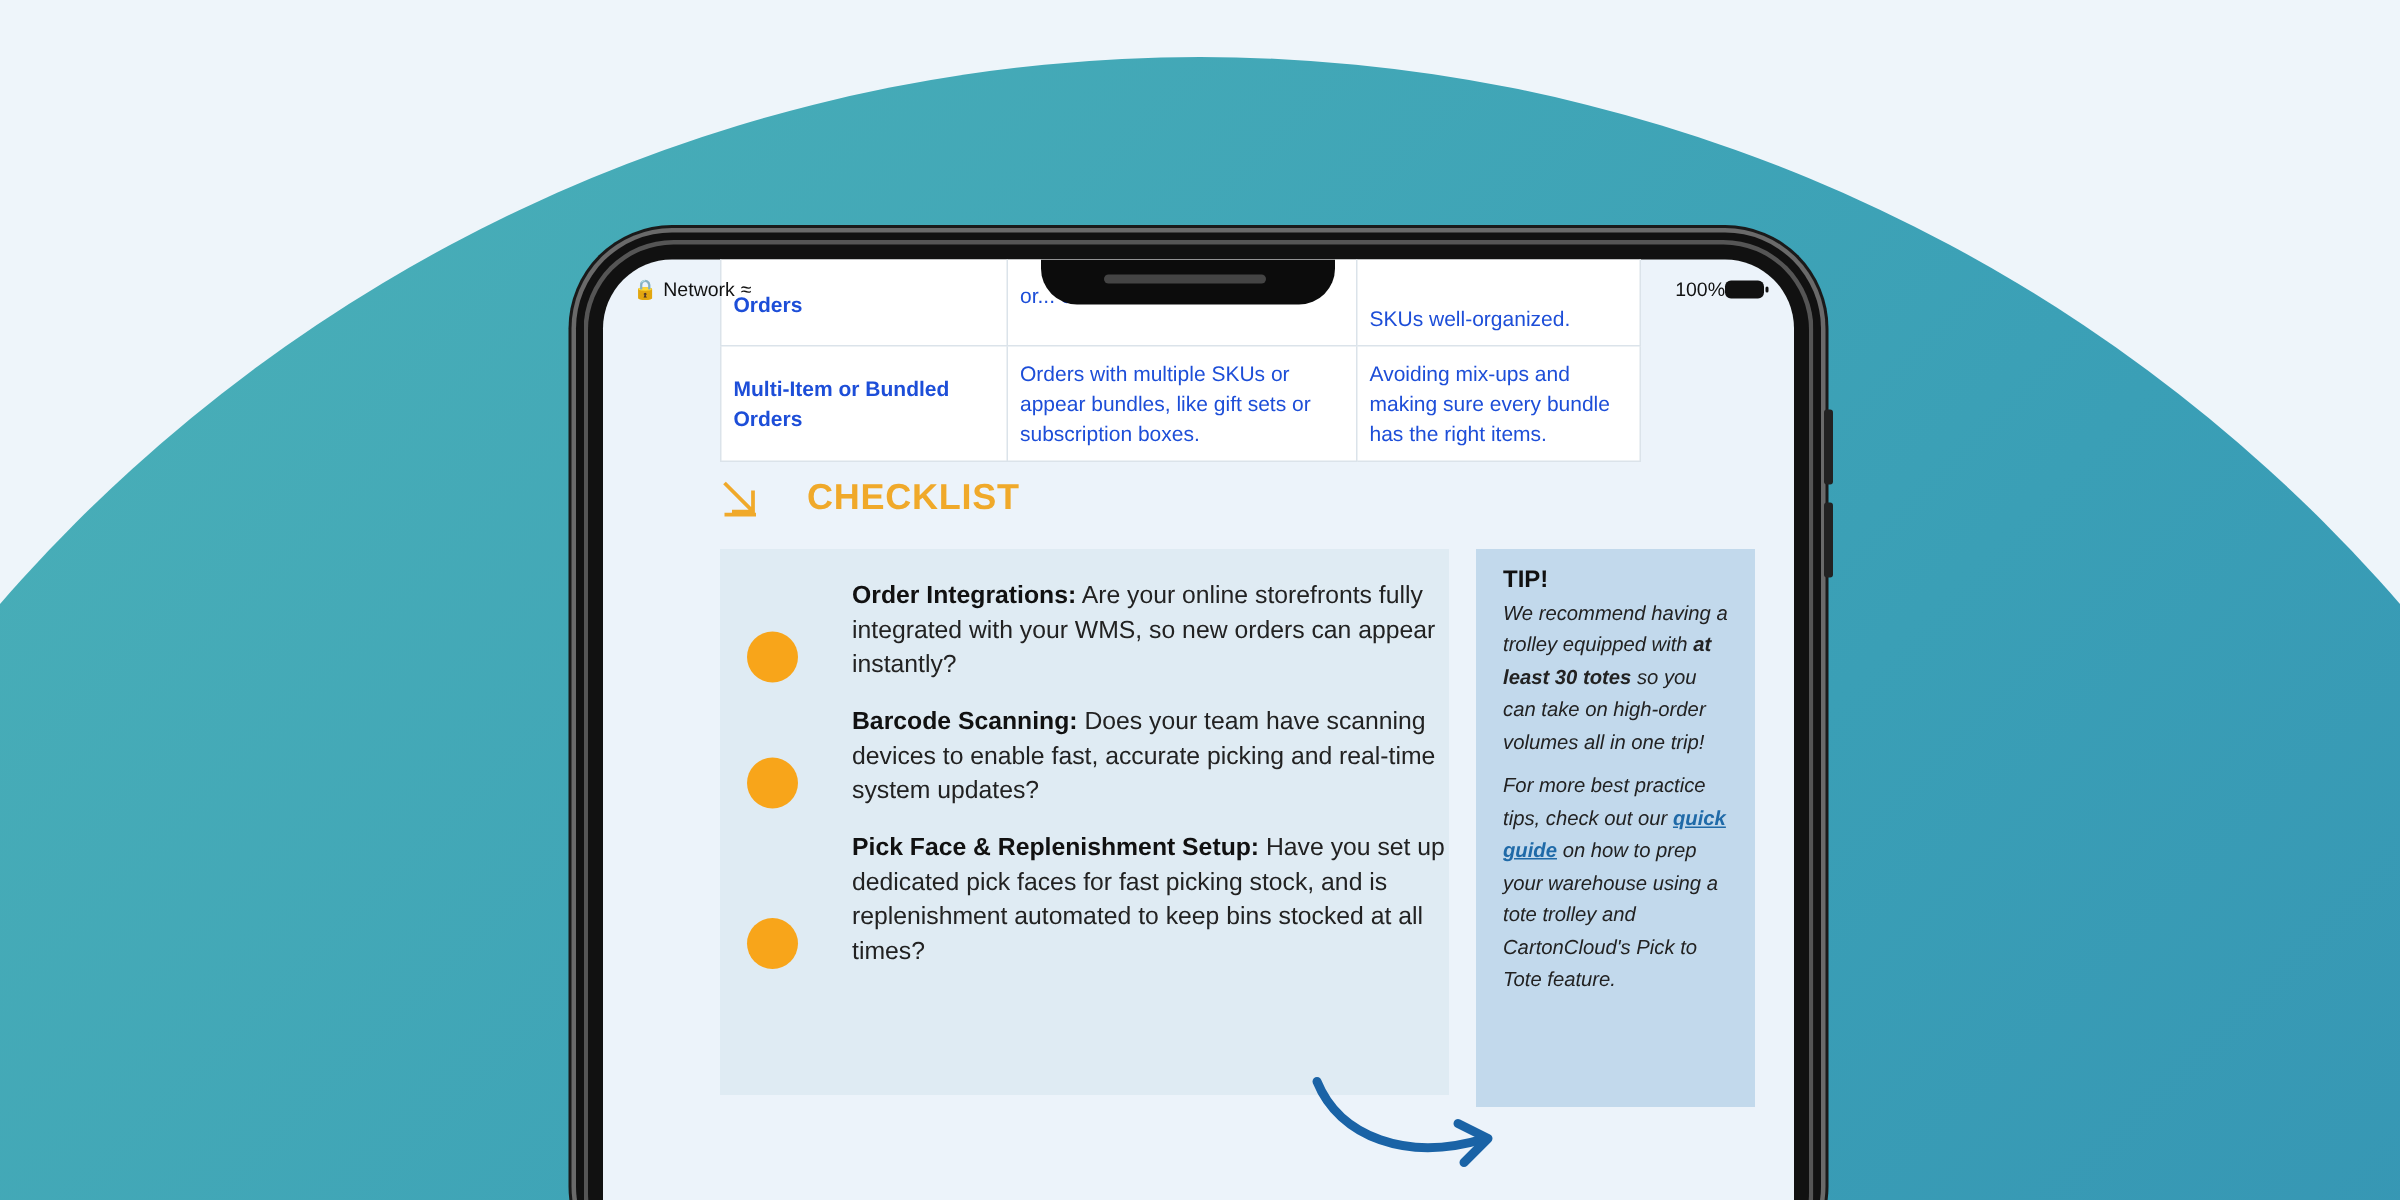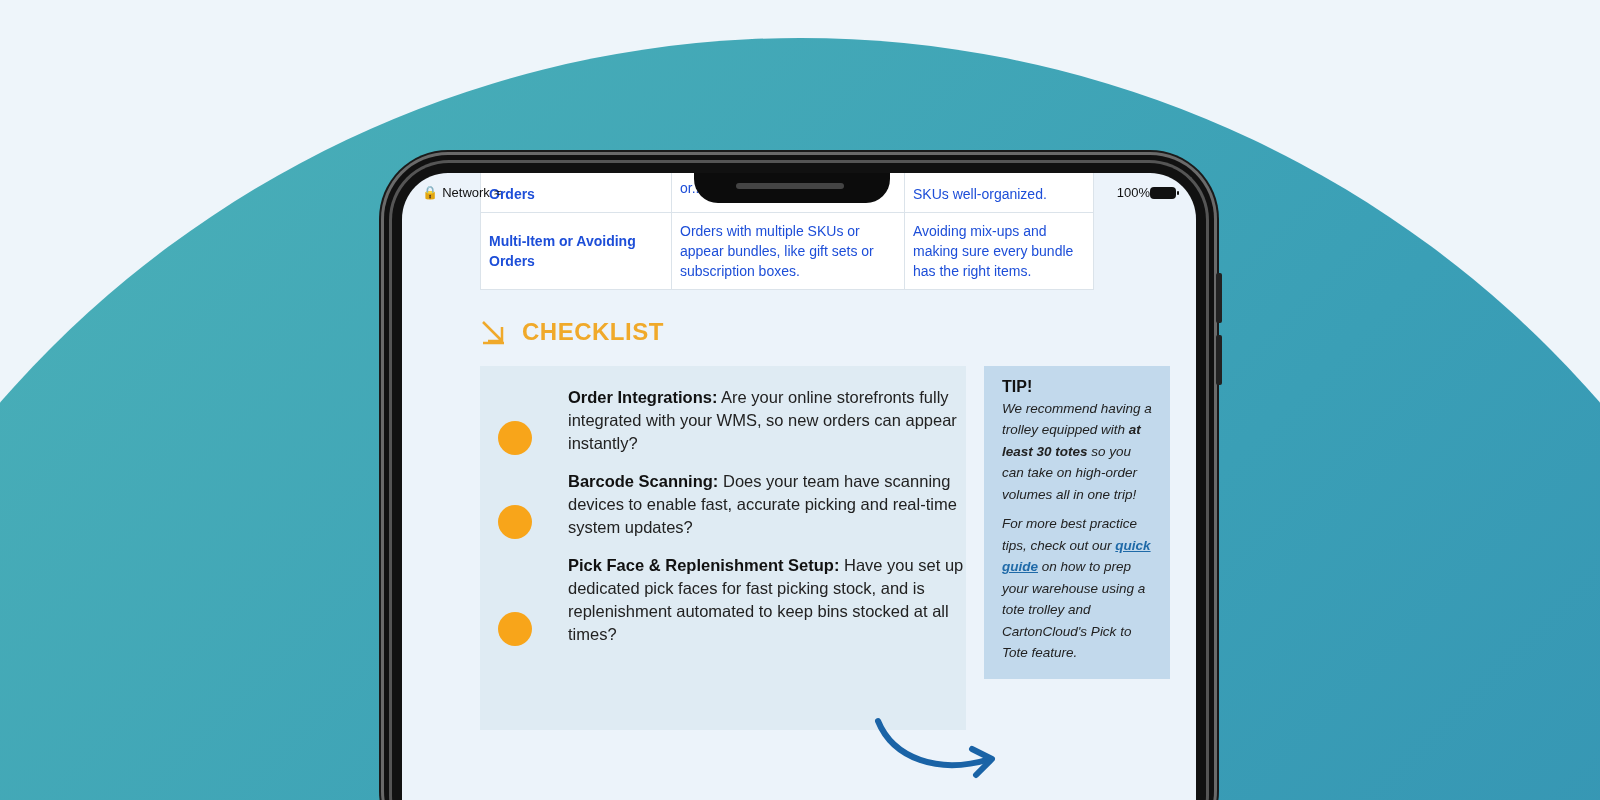--- a/index.html
+++ b/index.html
@@ -14,28 +14,28 @@
   .notch{position:absolute;left:292px;top:0;width:196px;height:30px;background:#0c0c0c;border-radius:0 0 24px 24px;z-index:5;}
   .speaker{position:absolute;left:42px;top:10px;width:108px;height:6px;border-radius:3px;background:#444;}
   .status-left{position:absolute;left:20px;top:12px;font-size:13px;color:#111;z-index:6;display:flex;align-items:center;gap:4px;}
   .status-right{position:absolute;right:20px;top:12px;font-size:13px;color:#111;z-index:6;display:flex;align-items:center;gap:0;}
   .battery{width:26px;height:12px;border-radius:4px;background:#111;display:inline-block;position:relative;}
   .battery:after{content:"";position:absolute;right:-3px;top:4px;width:2px;height:4px;background:#111;border-radius:1px;}
   table.feat{position:absolute;left:78px;top:-10px;border-collapse:collapse;background:#fff;width:614px;}
   table.feat td{border:1px solid #dbe3ea;font-size:14px;line-height:20px;color:#1d4ed8;padding:8px 8px;vertical-align:middle;}
   table.feat td.name{font-weight:bold;width:174px;}
   table.feat td.desc{width:216px;}
-  .checklist-head{position:absolute;left:78px;top:145px;display:flex;align-items:center;gap:16px;}
+  .checklist-head{position:absolute;left:78px;top:145px;display:flex;align-items:center;gap:32px;}
   .checklist-head .title{color:#f0a92a;font-weight:bold;font-size:24px;letter-spacing:0.5px;}
   .panel{position:absolute;left:78px;top:193px;width:486px;height:364px;background:#dfebf3;}
   .item{position:absolute;left:18px;display:flex;align-items:flex-end;}
   .dot{width:34px;height:34px;border-radius:50%;background:#f8a51a;flex:none;}
   .item p{margin:0 0 0 36px;font-size:16.5px;line-height:23px;color:#222;width:410px;}
   .item b{color:#111;}
-  .tip{position:absolute;left:582px;top:193px;width:186px;height:313px;background:#c2d9ec;padding:10px 18px;box-sizing:border-box;font-size:13.5px;line-height:21.5px;color:#222;}
+  .tip{position:absolute;left:582px;top:193px;width:186px;height:372px;background:#c2d9ec;padding:10px 18px;box-sizing:border-box;font-size:13.5px;line-height:21.5px;color:#222;}
   .tip .tip-title{font-weight:bold;font-size:16px;color:#111;margin-bottom:0;}
   .tip p{margin:0 0 8px 0;font-style:italic;}
   .tip a{color:#1f6aa8;font-weight:bold;text-decoration:underline;}
   .arrow{position:absolute;left:466px;top:540px;}
 </style>
 </head>
 <body>
 
 <div class="bg-arc"></div>
 
@@ -53,24 +53,24 @@
     <div class="status-right">
       <span>100%</span>
       <span class="battery"></span>
     </div>
 
     <table class="feat">
       <tbody>
           <tr style="height:46px">
         <td class="name" style="padding-top:20px">Orders</td>
         <td class="desc">or... eve...</td>
-        <td style="padding-top:20px">SKUs well-organized.</td>
+        <td style="padding-top:38px">SKUs well-organized.</td>
       </tr>
       <tr>
-        <td class="name">Multi-Item or Avoiding Orders</td>
+        <td class="name">Multi-Item or Bundled Orders</td>
         <td class="desc">Orders with multiple SKUs or appear bundles, like gift sets or subscription boxes.</td>
         <td>Avoiding mix-ups and making sure every bundle has the right items.</td>
       </tr>
     </tbody>
       </table>
 
     <div class="checklist-head">
       <svg width="26" height="26" viewBox="0 0 26 26">
           <path d="M3 3 L22 22 M22 8 V22 H8 M3 24 H24" stroke="#f0a92a" stroke-width="2.5" fill="none"></path>
         </svg>

